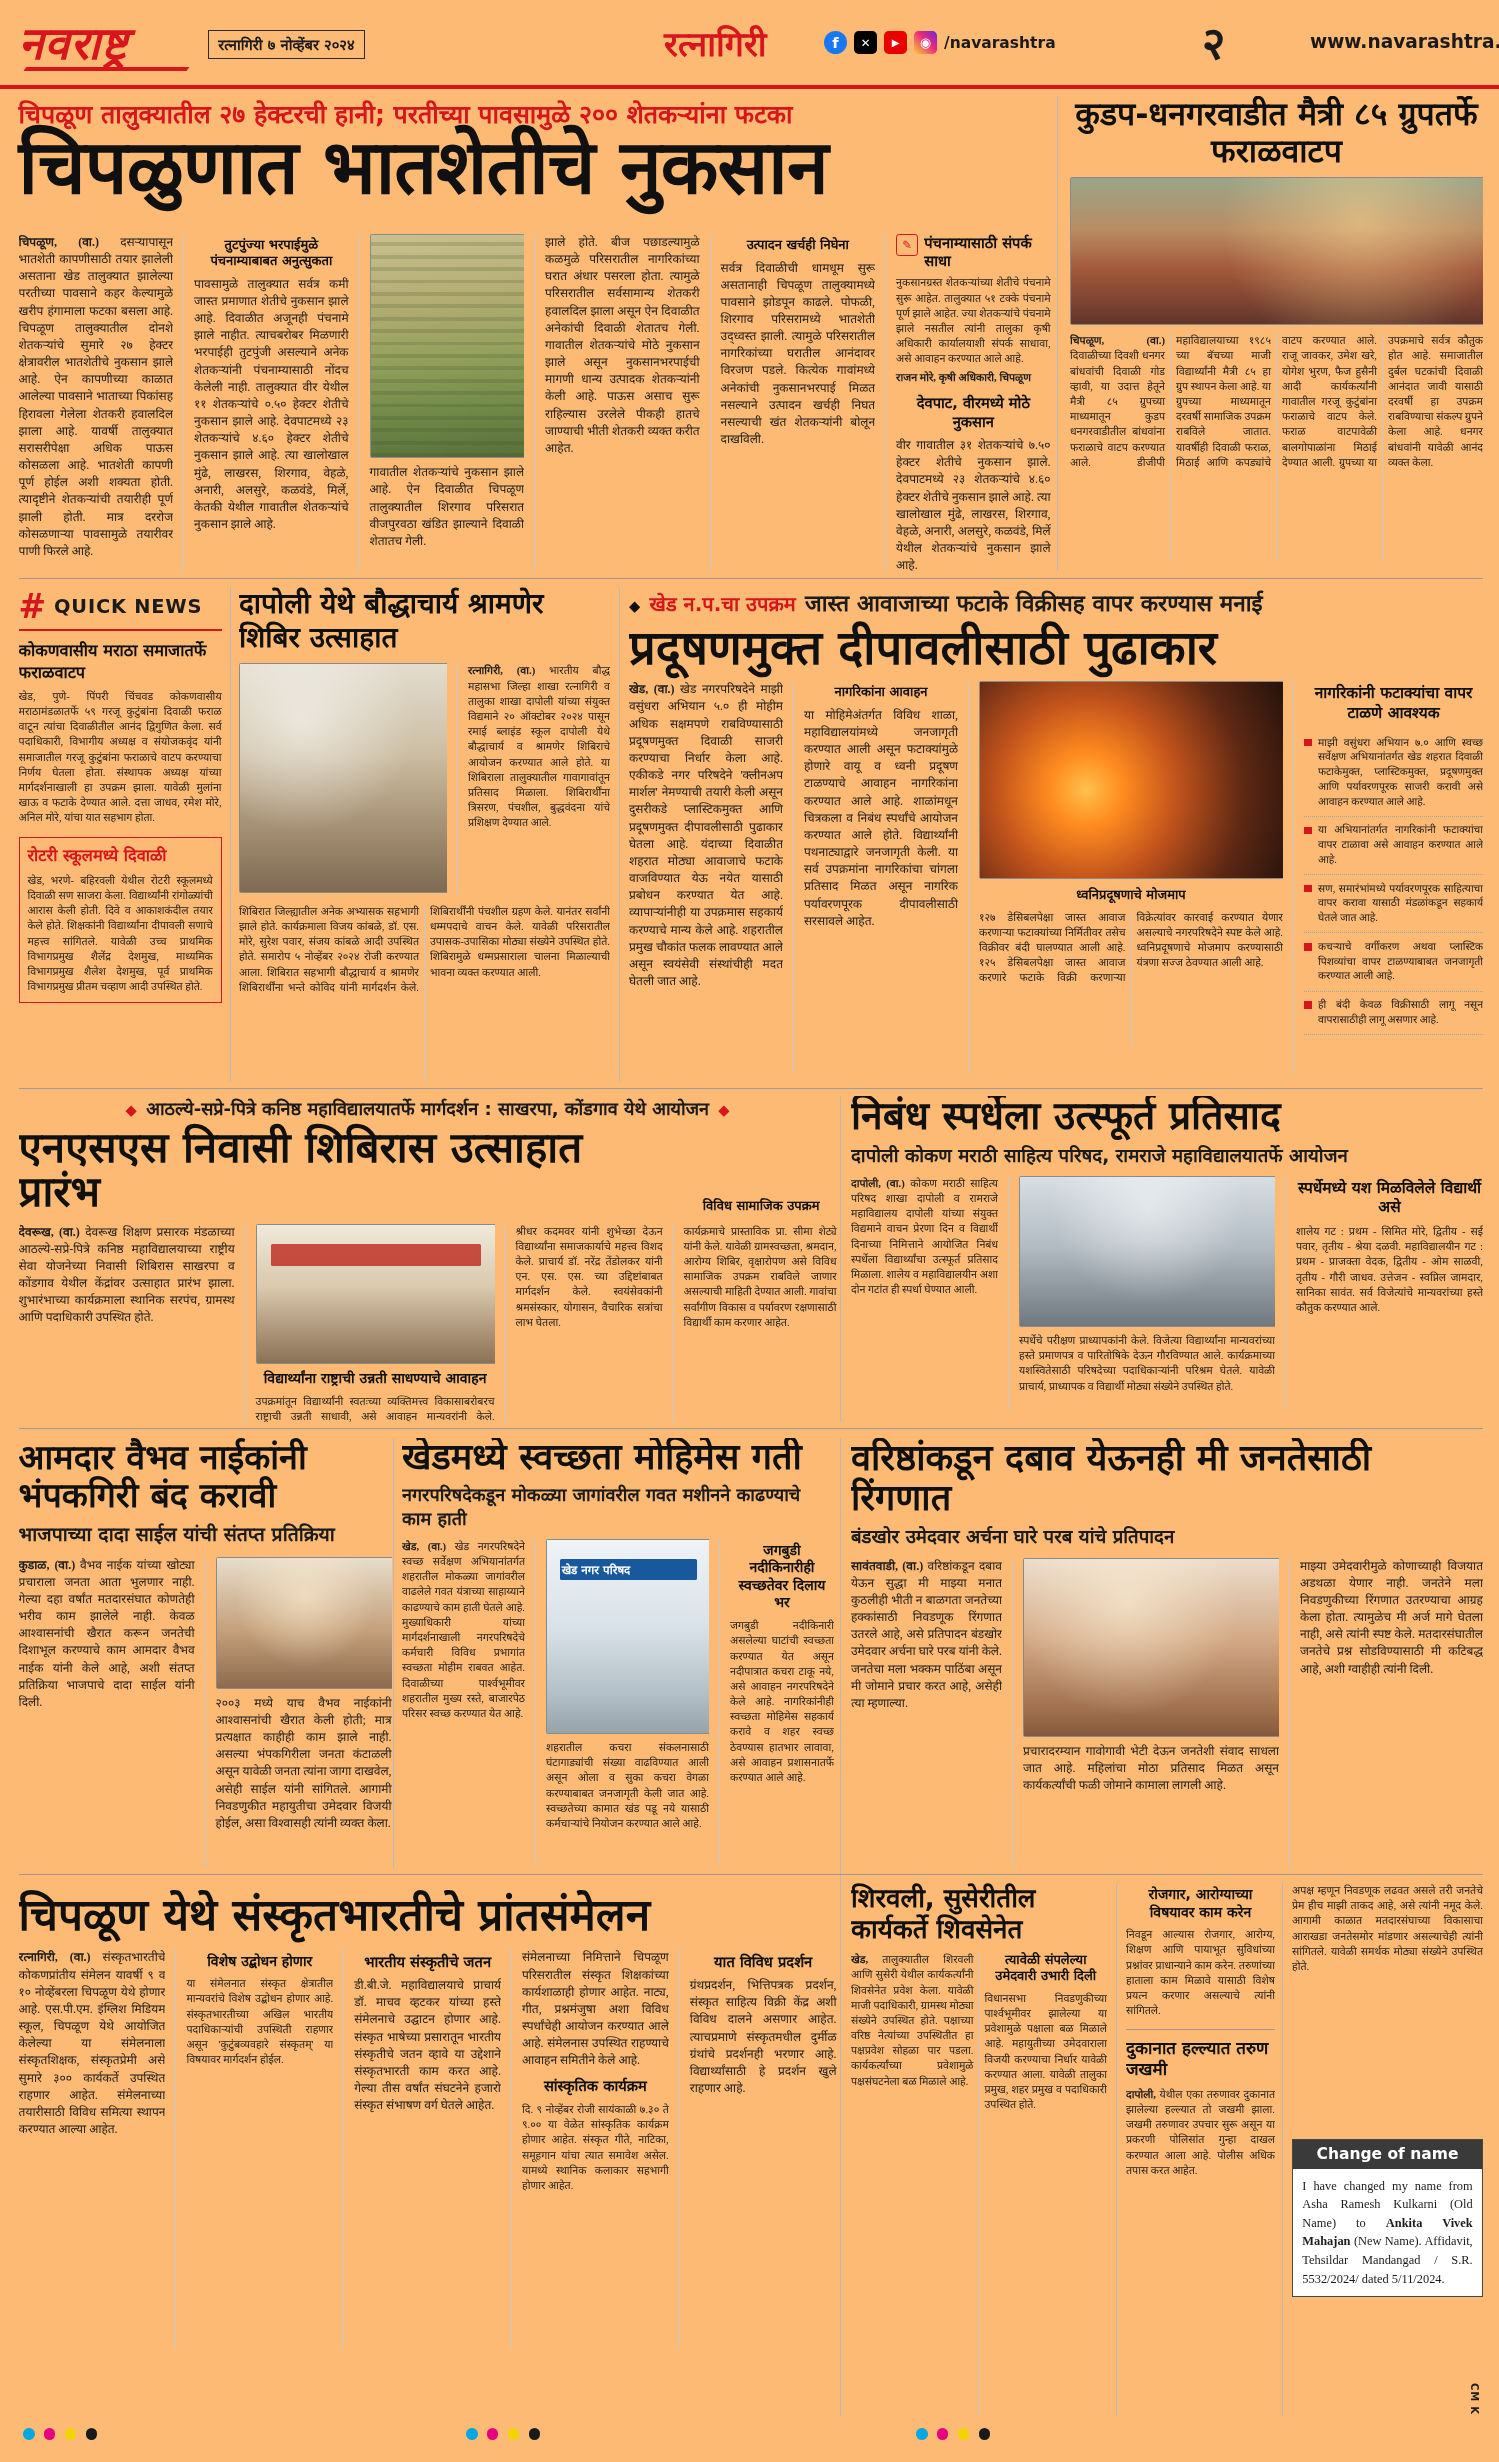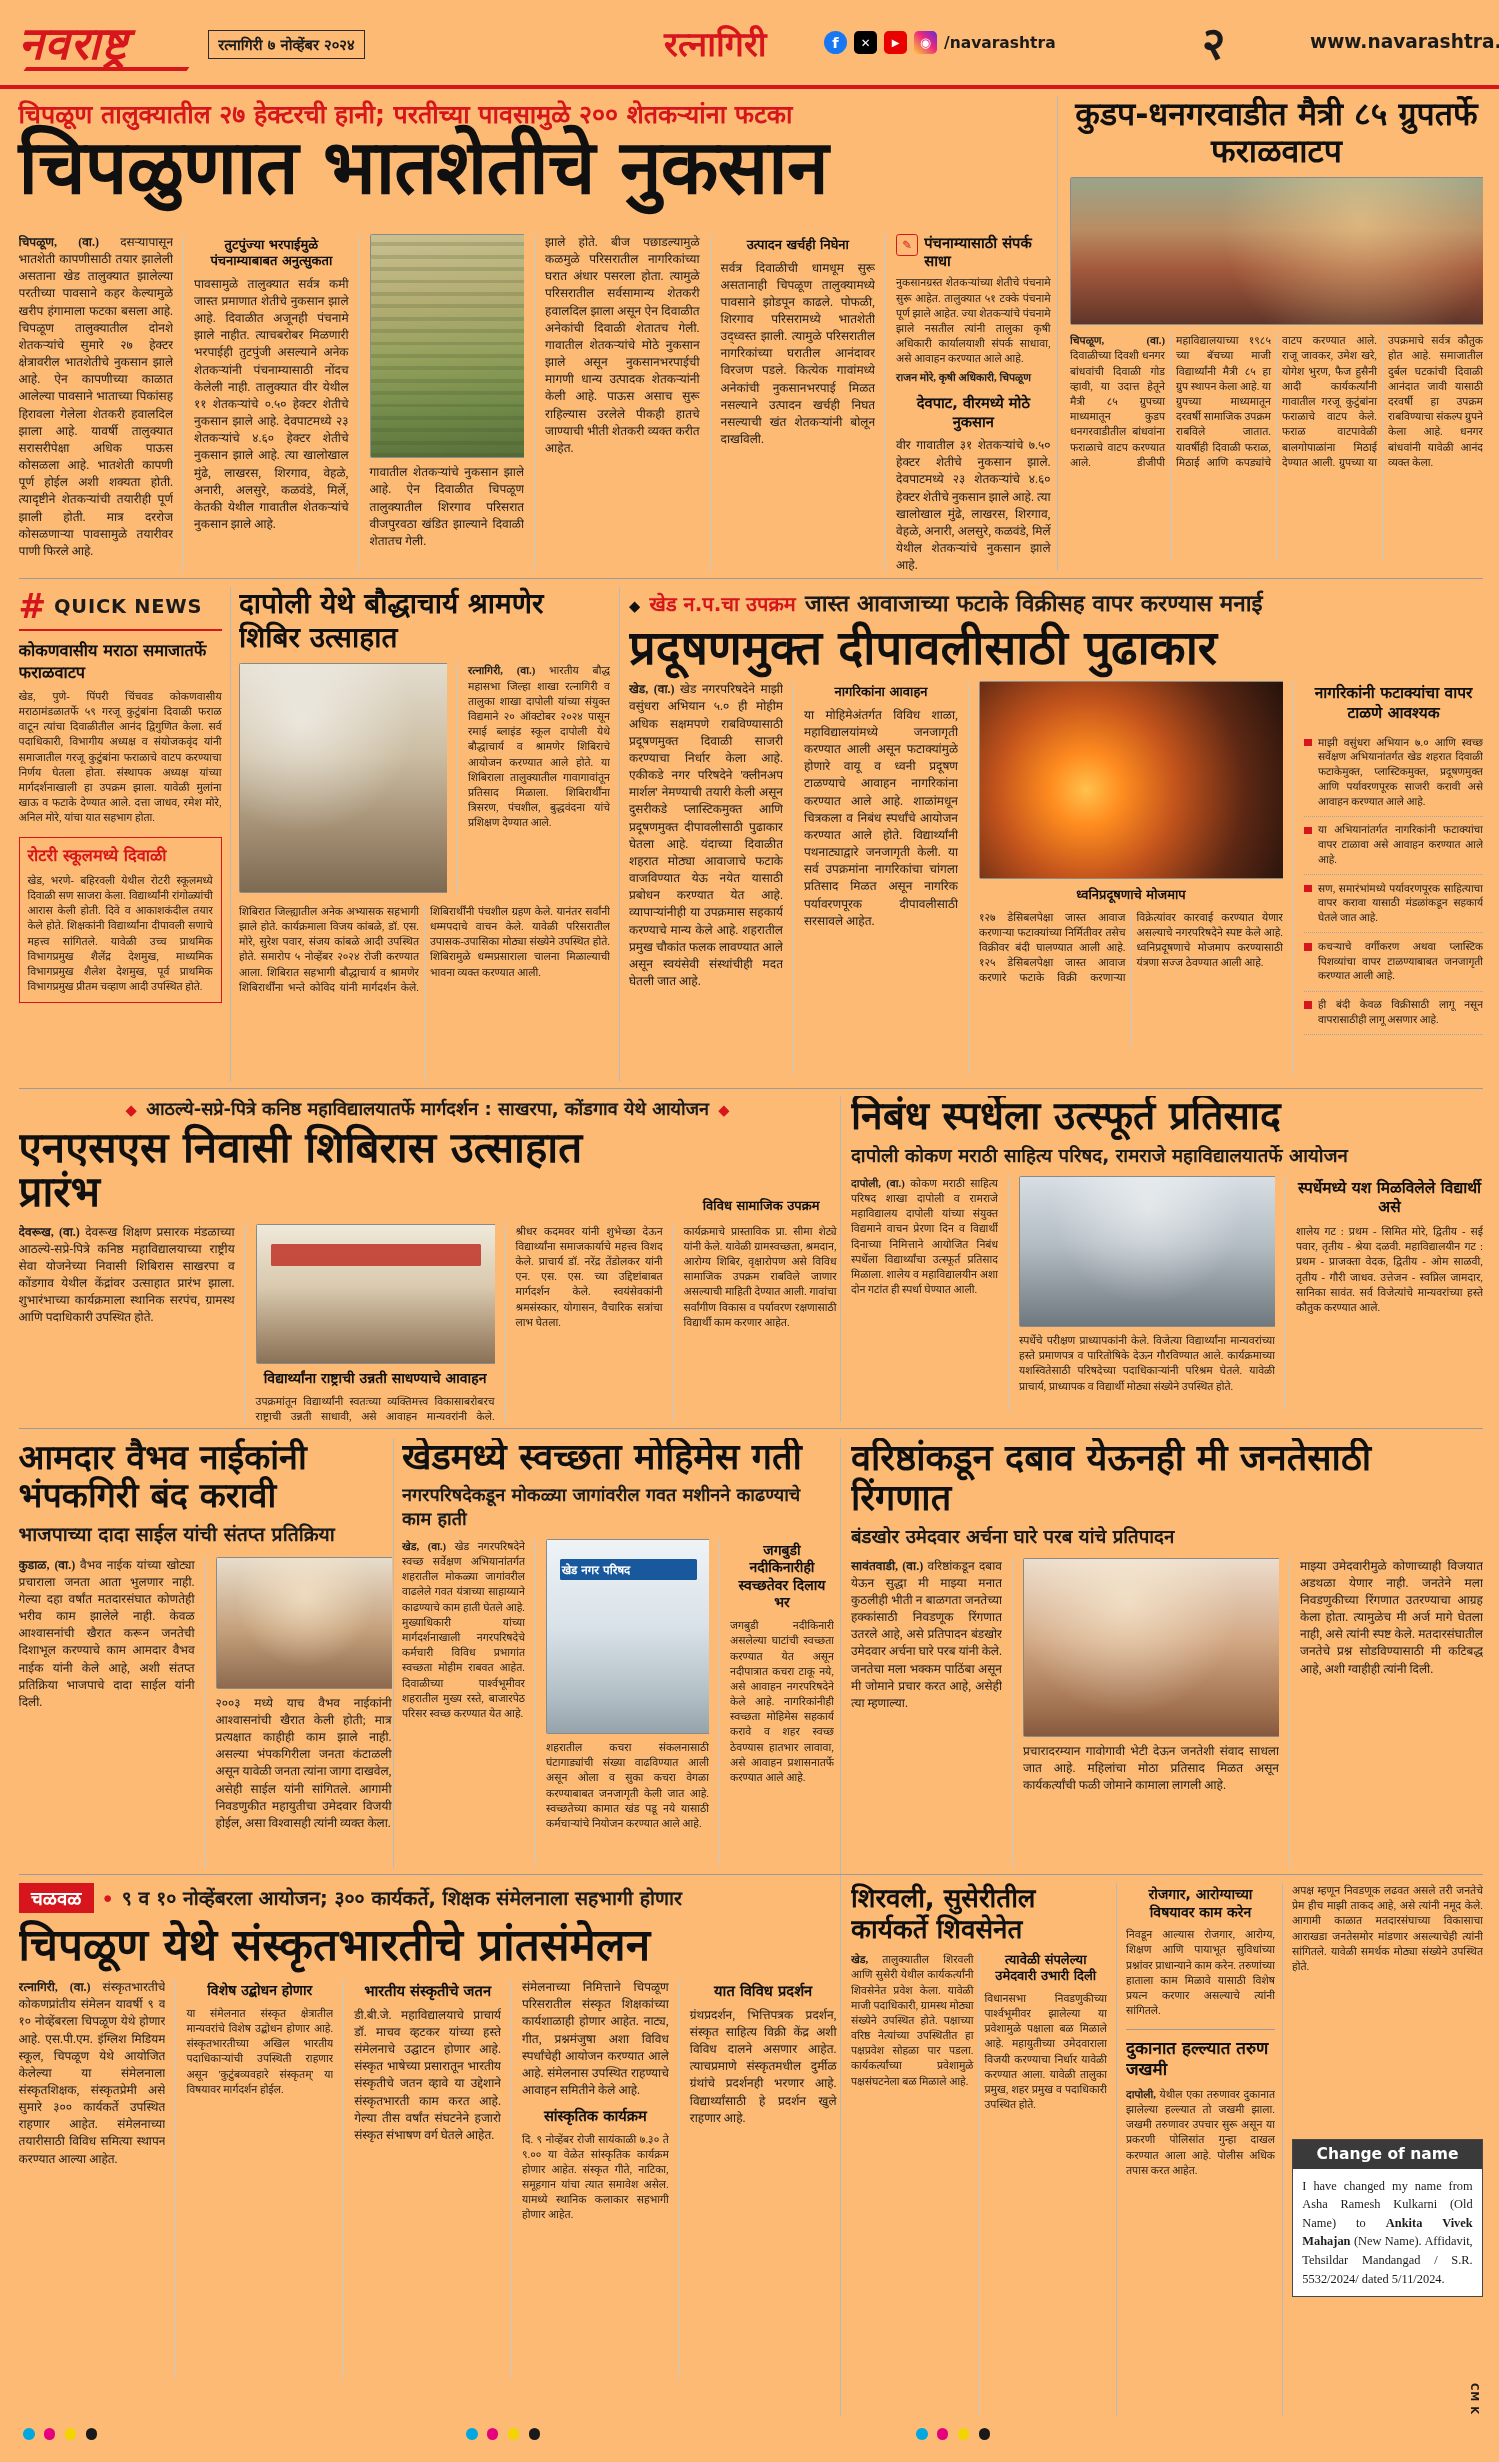--- a/index.html
+++ b/index.html
@@ -305,25 +305,20 @@
       </div>
       <div class="colfill" style="flex:1">
         <p class="bt">माझ्या उमेदवारीमुळे कोणाच्याही विजयात अडथळा येणार नाही. जनतेने मला निवडणुकीच्या रिंगणात उतरण्याचा आग्रह केला होता. त्यामुळेच मी अर्ज मागे घेतला नाही, असे त्यांनी स्पष्ट केले. मतदारसंघातील जनतेचे प्रश्न सोडविण्यासाठी मी कटिबद्ध आहे, अशी ग्वाहीही त्यांनी दिली.</p>
       </div>
     </div>
   </div>
 
   <div class="rule-h" style="left:18.6px;top:1874px;width:1464px"></div>
 
   <div class="abs colfill" style="left:18.6px;top:1883px;width:818px;height:533px">
-    <div style="display:flex;align-items:center;gap:9.3px">
-      <span class="sans" style="background:#d6161c;color:#fff;font-weight:800;font-size:18.6px;padding:2.3px 12.4px">चळवळ</span>
-      <span class="bullet-red"></span>
-      <span class="sans" style="font-size:19.4px;font-weight:800">९ व १० नोव्हेंबरला आयोजन; ३०० कार्यकर्ते, शिक्षक संमेलनाला सहभागी होणार</span>
-    </div>
     <h2 style="font-size:44px;line-height:1.05;margin-top:9.3px">चिपळूण येथे संस्कृतभारतीचे प्रांतसंमेलन</h2>
     <div class="frow" style="margin-top:11px;height:399px">
       <div class="colfill" style="flex:1">
         <p class="bt"><span class="byl">रत्नागिरी, (वा.)</span> <span>संस्कृतभारतीचे कोकणप्रांतीय संमेलन यावर्षी ९ व १० नोव्हेंबरला चिपळूण येथे होणार आहे. एस.पी.एम. इंग्लिश मिडियम स्कूल, चिपळूण येथे आयोजित केलेल्या या संमेलनाला संस्कृतशिक्षक, संस्कृतप्रेमी असे सुमारे ३०० कार्यकर्ते उपस्थित राहणार आहेत. संमेलनाच्या तयारीसाठी विविध समित्या स्थापन करण्यात आल्या आहेत.</span></p>
       </div>
       <div class="colfill" style="flex:1">
         <h3 class="sub" style="font-size:14px">विशेष उद्बोधन होणार</h3>
         <p class="small">या संमेलनात संस्कृत क्षेत्रातील मान्यवरांचे विशेष उद्बोधन होणार आहे. संस्कृतभारतीच्या अखिल भारतीय पदाधिकाऱ्यांची उपस्थिती राहणार असून 'कुटुंबव्यवहारे संस्कृतम्' या विषयावर मार्गदर्शन होईल.</p>
       </div>
       <div class="colfill" style="flex:1">

